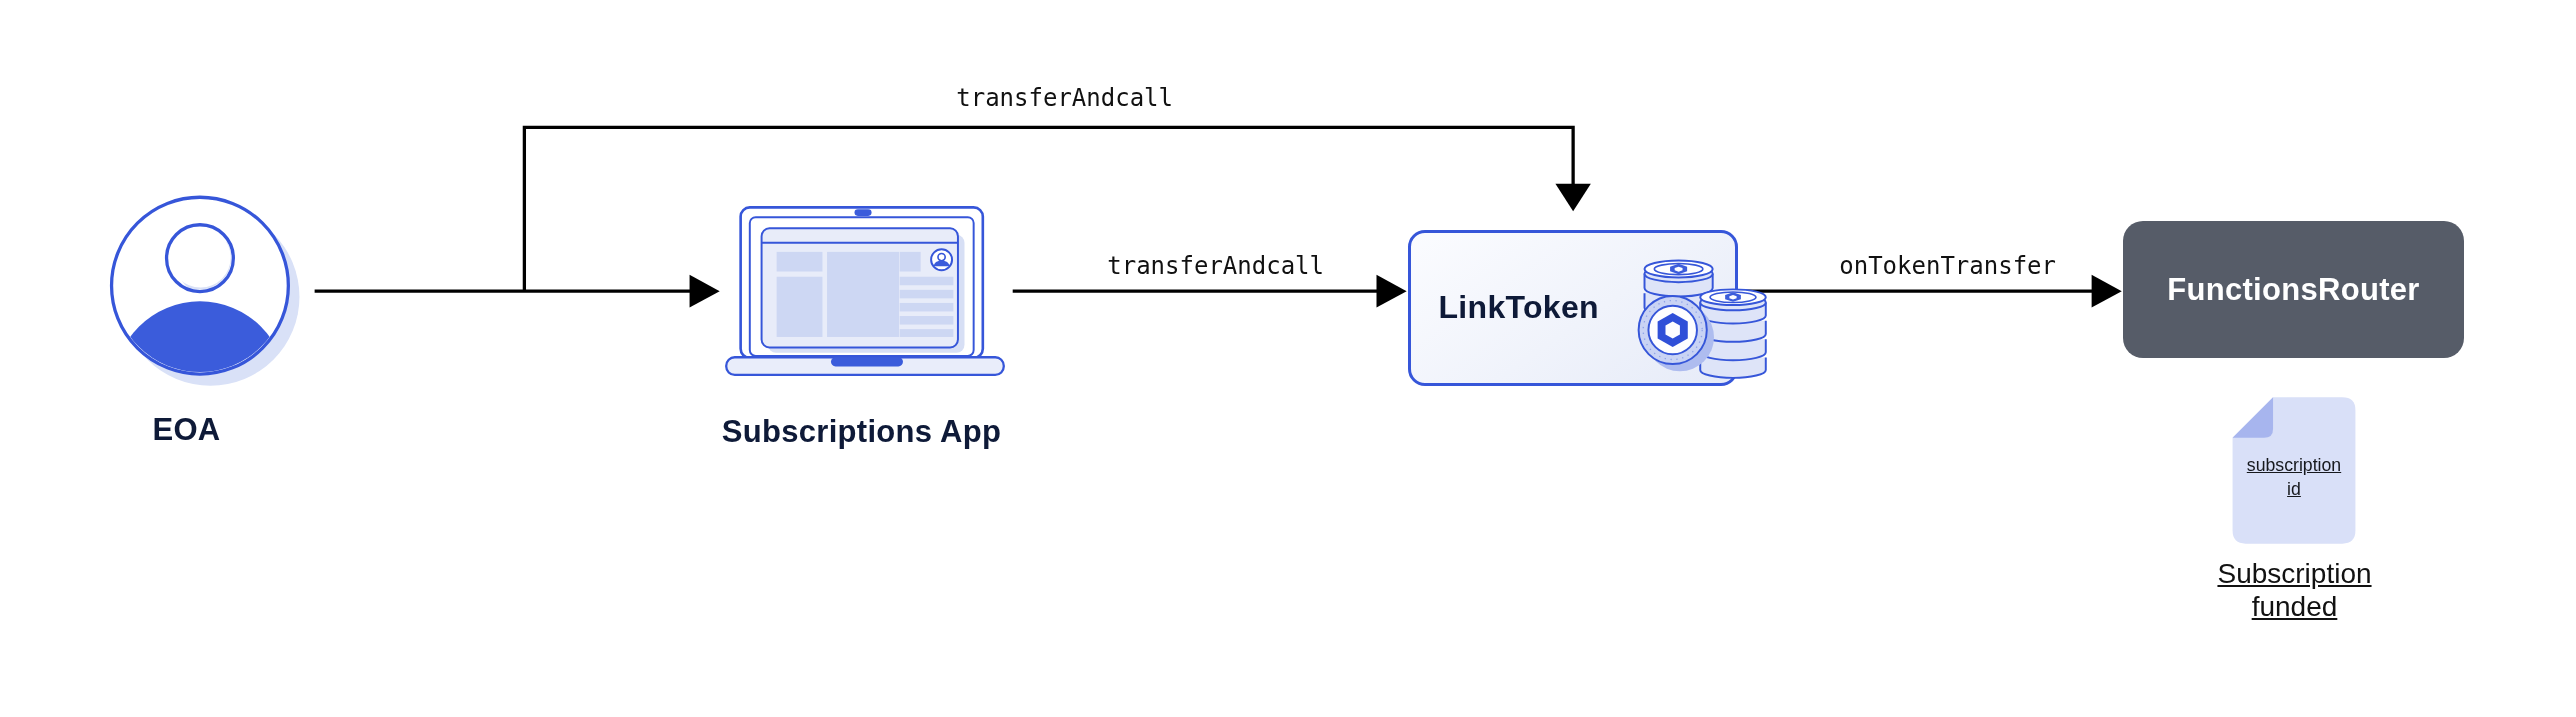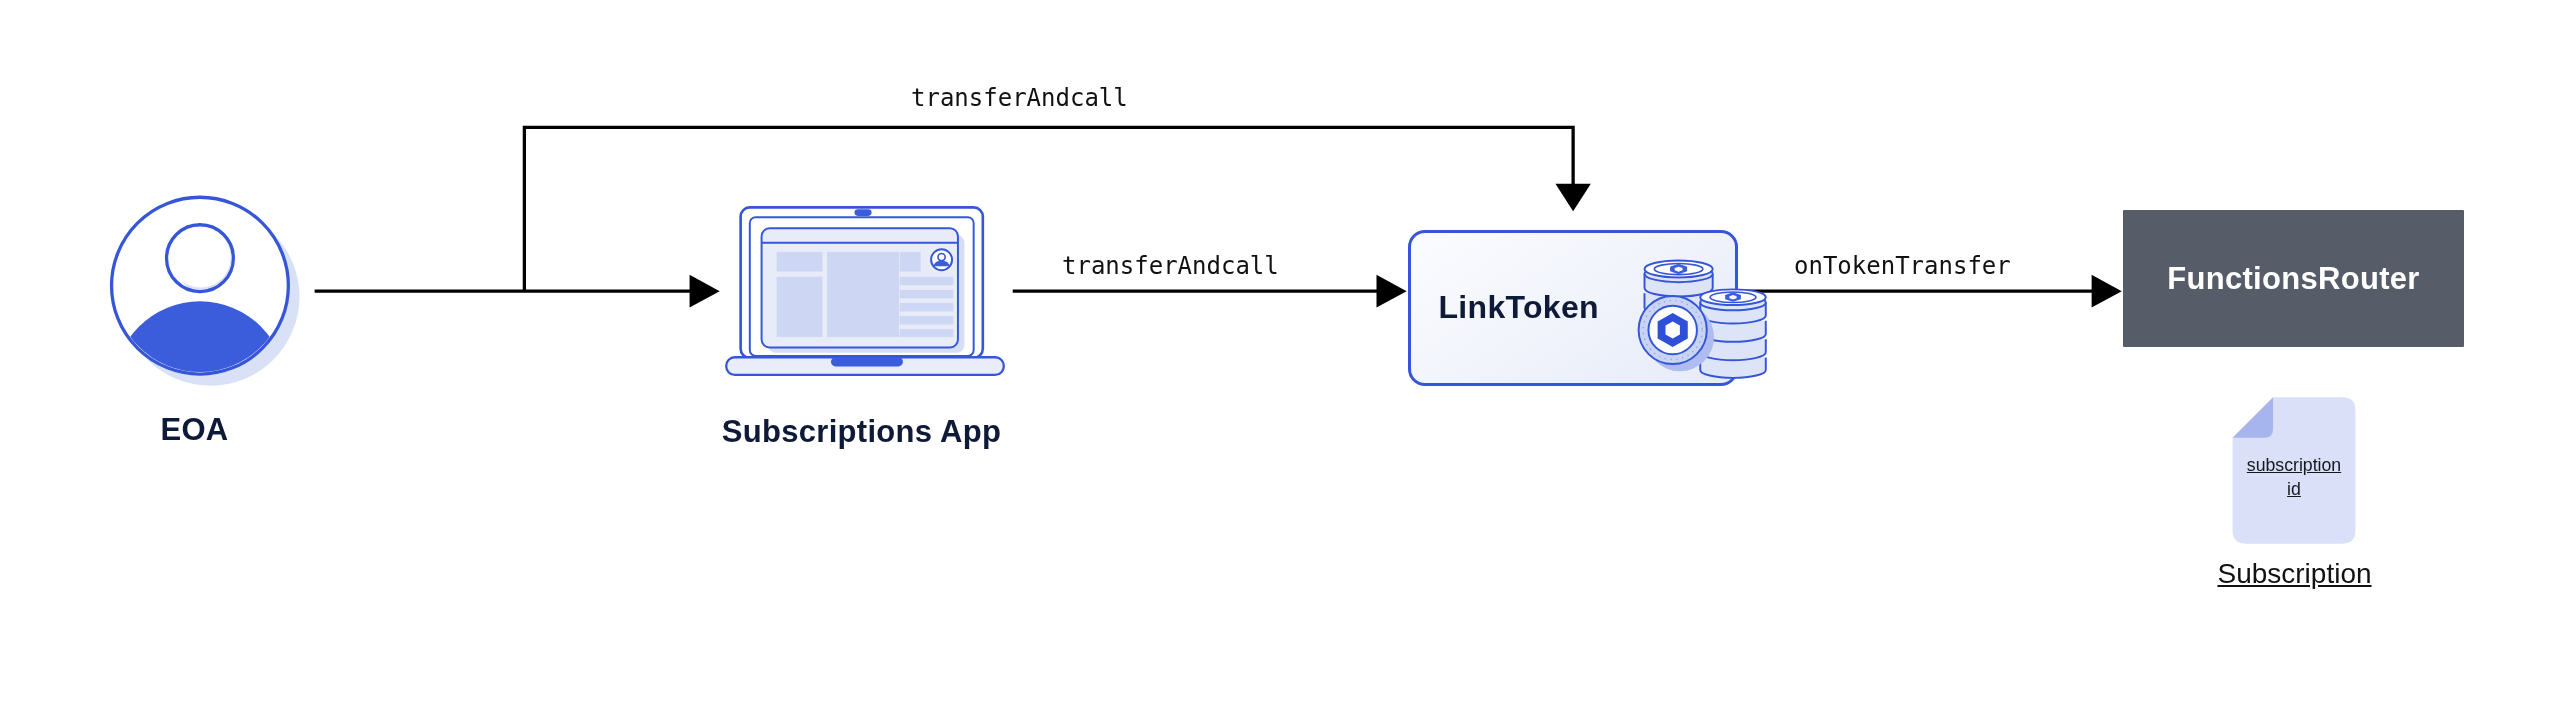--- a/index.html
+++ b/index.html
@@ -8,37 +8,37 @@
     background:#ffffff; overflow:hidden;
     font-family:"Liberation Sans", sans-serif;
   }
   .layer { position:absolute; left:0; top:0; }
   .abs { position:absolute; }
   .node-label {
     position:absolute; text-align:center; font-weight:700;
     color:#0E1A38; font-size:31px; letter-spacing:0.3px;
   }
   .edge-label {
-    position:absolute; text-align:left;
+    position:absolute; text-align:right;
     font-family:"DejaVu Sans Mono", monospace;
     font-size:24px; color:#111111; white-space:nowrap;
   }
   .linktoken-box {
     position:absolute; left:1408px; top:211px; width:330px; height:156px;
     box-sizing:border-box; border:3.3px solid #3656D9; border-radius:17px;
     background:linear-gradient(145deg,#FBFCFF 0%, #F0F3FB 55%, #E6EBF8 100%);
     margin-top:19px;
   }
   .linktoken-title {
     position:absolute; left:27.5px; top:0; height:149px; display:flex; align-items:center;
     font-weight:700; font-size:32px; color:#0E1A38; letter-spacing:0.3px;
   }
   .router-box {
-    position:absolute; left:2123px; top:210px; width:341px; height:137px;
-    background:#565C68; border-radius:1px;
+    position:absolute; left:2123px; top:221px; width:341px; height:137px;
+    background:#565C68; border-radius:20px;
     display:flex; align-items:center; justify-content:center;
   }
   .router-title { color:#ffffff; font-weight:700; font-size:31px; letter-spacing:0.3px; }
   .doc-text {
     position:absolute; left:2231px; top:454px; width:126px; text-align:center;
     font-size:17.7px; color:#16181D; line-height:1.35;
   }
   .doc-caption {
     position:absolute; left:2170px; top:558px; width:249px; text-align:center;
     font-size:28px; color:#121212; line-height:1.17;
@@ -84,21 +84,21 @@
     <circle cx="145" cy="144" r="135" fill="#ffffff" stroke="#3656D9" stroke-width="5"></circle>
     <g clip-path="url(#headClip)">
       <circle cx="157" cy="113" r="46" fill="#D9E1F7"></circle>
       <circle cx="146" cy="101" r="46" fill="#ffffff"></circle>
     </g>
     <circle cx="145" cy="102" r="51" fill="none" stroke="#3656D9" stroke-width="5"></circle>
     <g clip-path="url(#eoaClip)">
       <circle cx="145" cy="300" r="132" fill="#3B5CDB"></circle>
     </g>
   </svg>
-  <div class="node-label" style="left:96px; top:412px; width:197px;">EOA</div>
+  <div class="node-label" style="left:88px; top:412px; width:197px;">EOA</div>
 
   <svg class="abs" style="left:721px; top:202px;" width="288" height="177" viewBox="0 0 440 270">
 
     <rect x="30" y="8" width="370" height="230" rx="14" fill="#ffffff" stroke="#3656D9" stroke-width="4"></rect>
     <rect x="44" y="23" width="342" height="212" rx="9" fill="#ffffff" stroke="#3656D9" stroke-width="3"></rect>
     <rect x="204" y="11" width="26" height="10" rx="5" fill="#3B5CDB"></rect>
 
     <rect x="72" y="50" width="300" height="180" rx="12" fill="#D7DFF5"></rect>
     <rect x="62" y="40" width="300" height="182" rx="12" fill="#E8ECF9" stroke="#3656D9" stroke-width="3"></rect>
     <line x1="62" y1="62" x2="362" y2="62" stroke="#3656D9" stroke-width="3"></line>
@@ -172,16 +172,17 @@
   <svg class="abs" style="left:2231px; top:396px;" width="126" height="149" viewBox="0 0 192 228">
     <path d="M64,2 H170 Q190,2 190,22 V206 Q190,226 170,226 H22 Q2,226 2,206 V64 Z" fill="#D9E0F8"></path>
     <path d="M2,64 L64,2 V50 Q64,64 50,64 Z" fill="#A7B5EE"></path>
   </svg>
   <div class="doc-text">
     <div>subscription</div>
     <div>id</div>
   </div>
   <div class="doc-caption">
     <div>Subscription</div>
+    <div>funded</div>
   </div>
 
 </div>
 
 
 </body></html>

